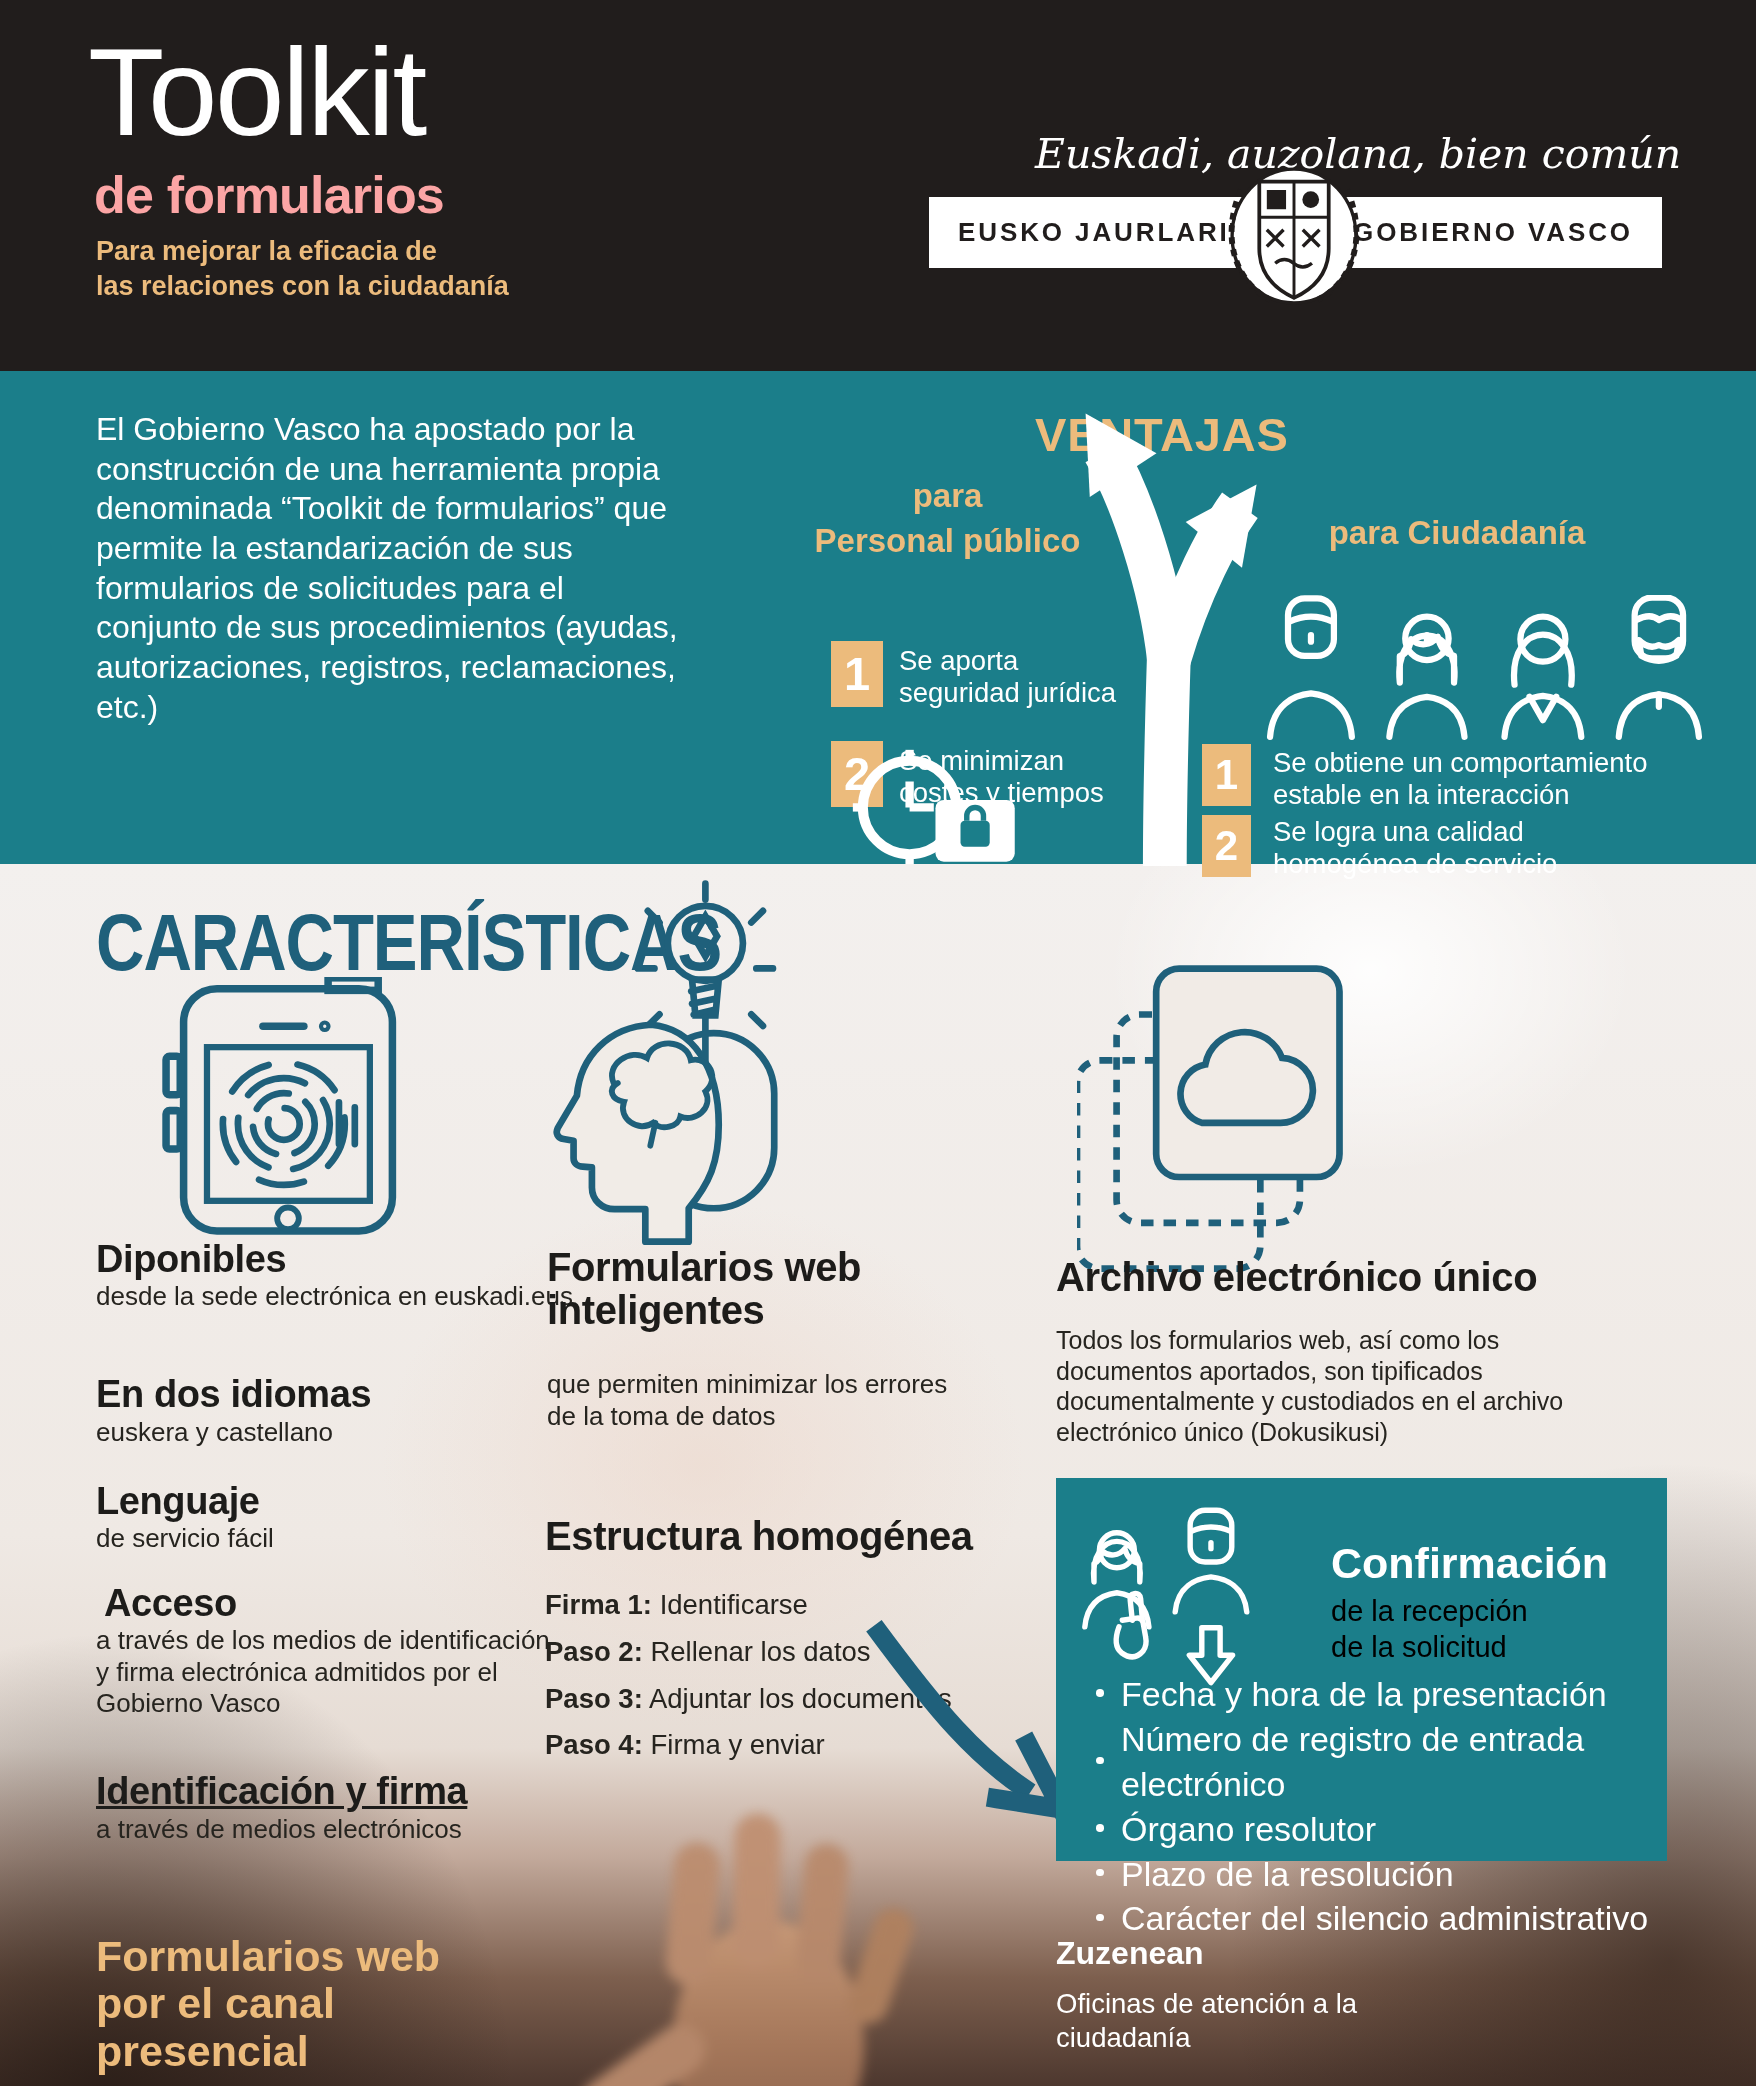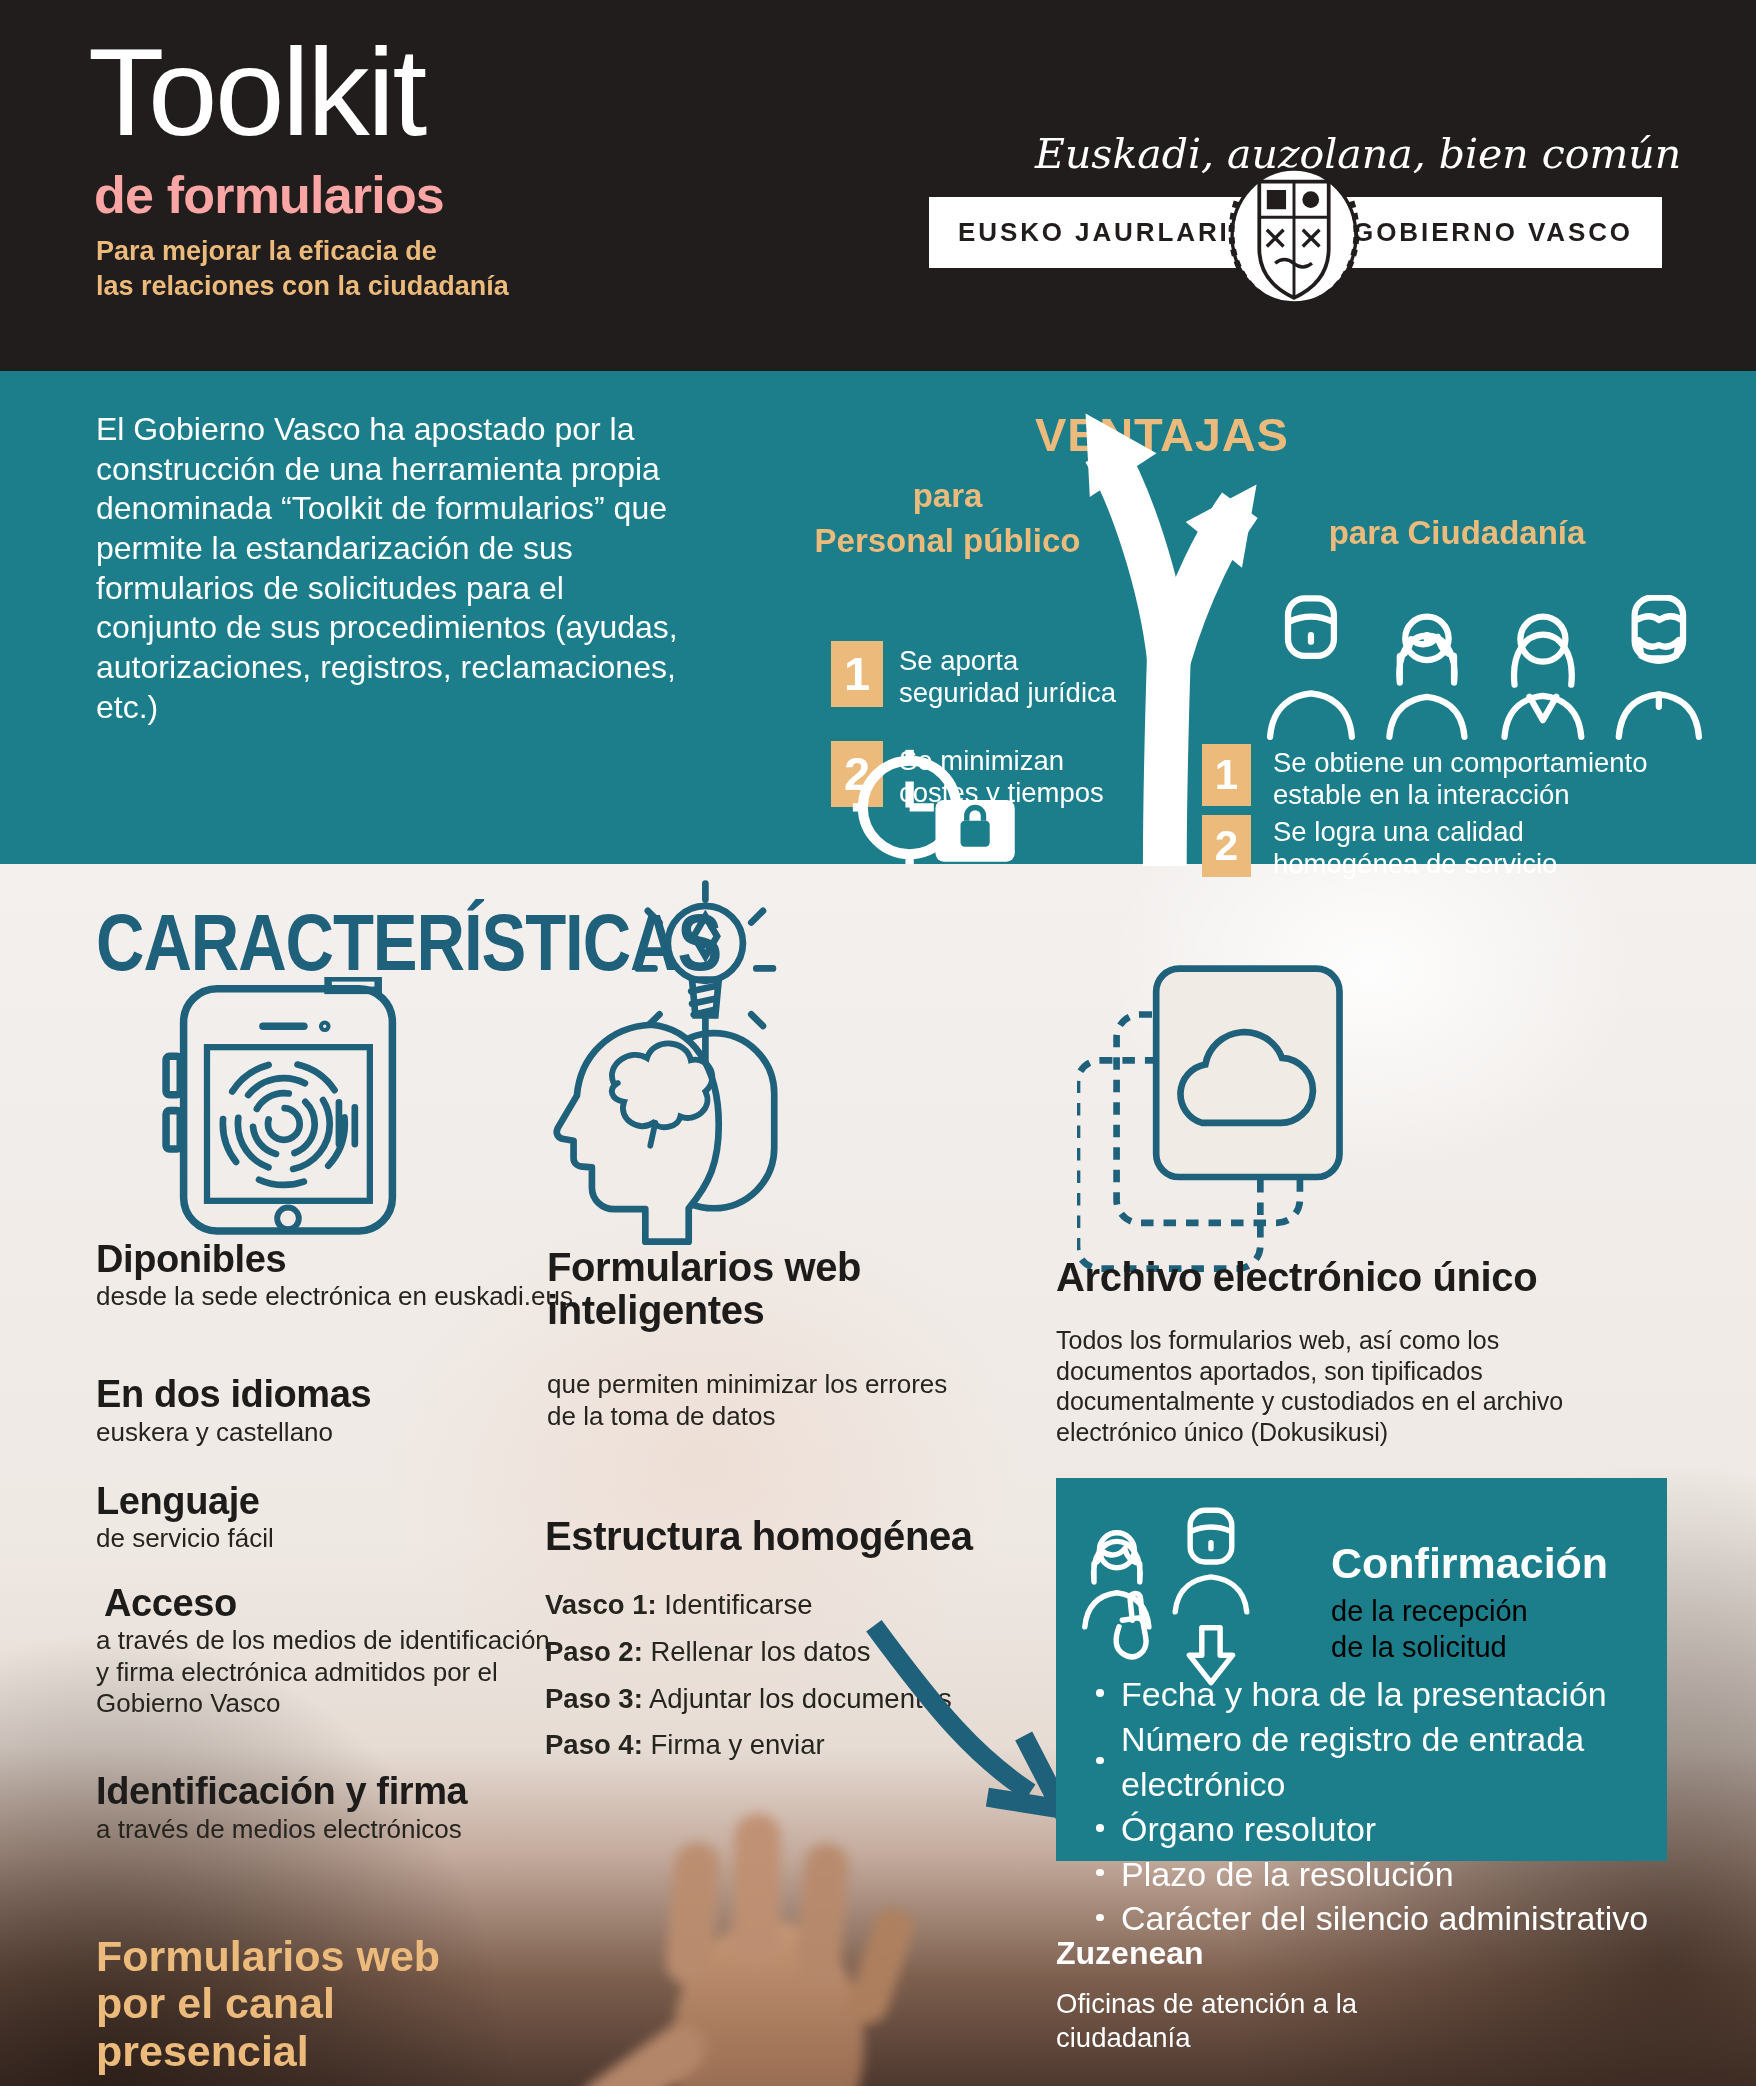--- a/index.html
+++ b/index.html
@@ -238,31 +238,31 @@
   </svg>
 
   <div class="abs col-h" style="left:96px;top:1238px;">Diponibles</div>
   <div class="abs col-t" style="left:96px;top:1281px;width:493px;">desde la sede electrónica en euskadi.eus</div>
   <div class="abs col-h" style="left:96px;top:1373px;">En dos idiomas</div>
   <div class="abs col-t" style="left:96px;top:1417px;width:493px;">euskera y castellano</div>
   <div class="abs col-h" style="left:96px;top:1480px;">Lenguaje</div>
   <div class="abs col-t" style="left:96px;top:1523px;width:493px;">de servicio fácil</div>
   <div class="abs col-h" style="left:104px;top:1582px;">Acceso</div>
   <div class="abs col-t" style="left:96px;top:1625px;width:467px;">a través de los medios de identificación y firma electrónica admitidos por el Gobierno Vasco</div>
-  <div class="abs col-h" style="left:96px;top:1770px;white-space:nowrap;">Identificación y firma</div>
+  <div class="abs col-h" style="left:96px;top:1770px;white-space:nowrap;text-decoration:underline;">Identificación y firma</div>
   <div class="abs col-t" style="left:96px;top:1814px;width:584px;white-space:nowrap;">a través de medios electrónicos</div>
 
   <div class="abs col-h2" style="left:547px;top:1246px;">
     <div>Formularios web</div>
     <div>inteligentes</div>
   </div>
   <div class="abs col-t" style="left:547px;top:1369px;width:417px;">que permiten minimizar los errores de la toma de datos</div>
   <div class="abs col-h2" style="left:545px;top:1515px;white-space:nowrap;">Estructura homogénea</div>
   <div class="abs" style="left:545px;top:1582px;">
-    <div class="paso"><span class="pl">Vasco 1:</span> <span>Identificarse</span></div>
+    <div class="paso"><span class="pl">Firma 1:</span> <span>Identificarse</span></div>
     <div class="paso"><span class="pl">Paso 2:</span> <span>Rellenar los datos</span></div>
     <div class="paso"><span class="pl">Paso 3:</span> <span>Adjuntar los documentos</span></div>
     <div class="paso"><span class="pl">Paso 4:</span> <span>Firma y enviar</span></div>
   </div>
 
   <div class="abs col-h2" style="left:1056px;top:1256px;white-space:nowrap;">Archivo electrónico único</div>
   <div class="abs col-t" style="left:1056px;top:1325px;width:584px;font-size:25px;">Todos los formularios web, así como los documentos aportados, son tipificados documentalmente y custodiados en el archivo electrónico único (Dokusikusi)</div>
 
   <svg class="abs" style="left:851px;top:1615px;" width="225" height="234" viewBox="0 0 540 560">
     <path d="M55,25 C210,235 300,340 430,425" stroke="#1f607b" stroke-width="46" fill="none"></path>

